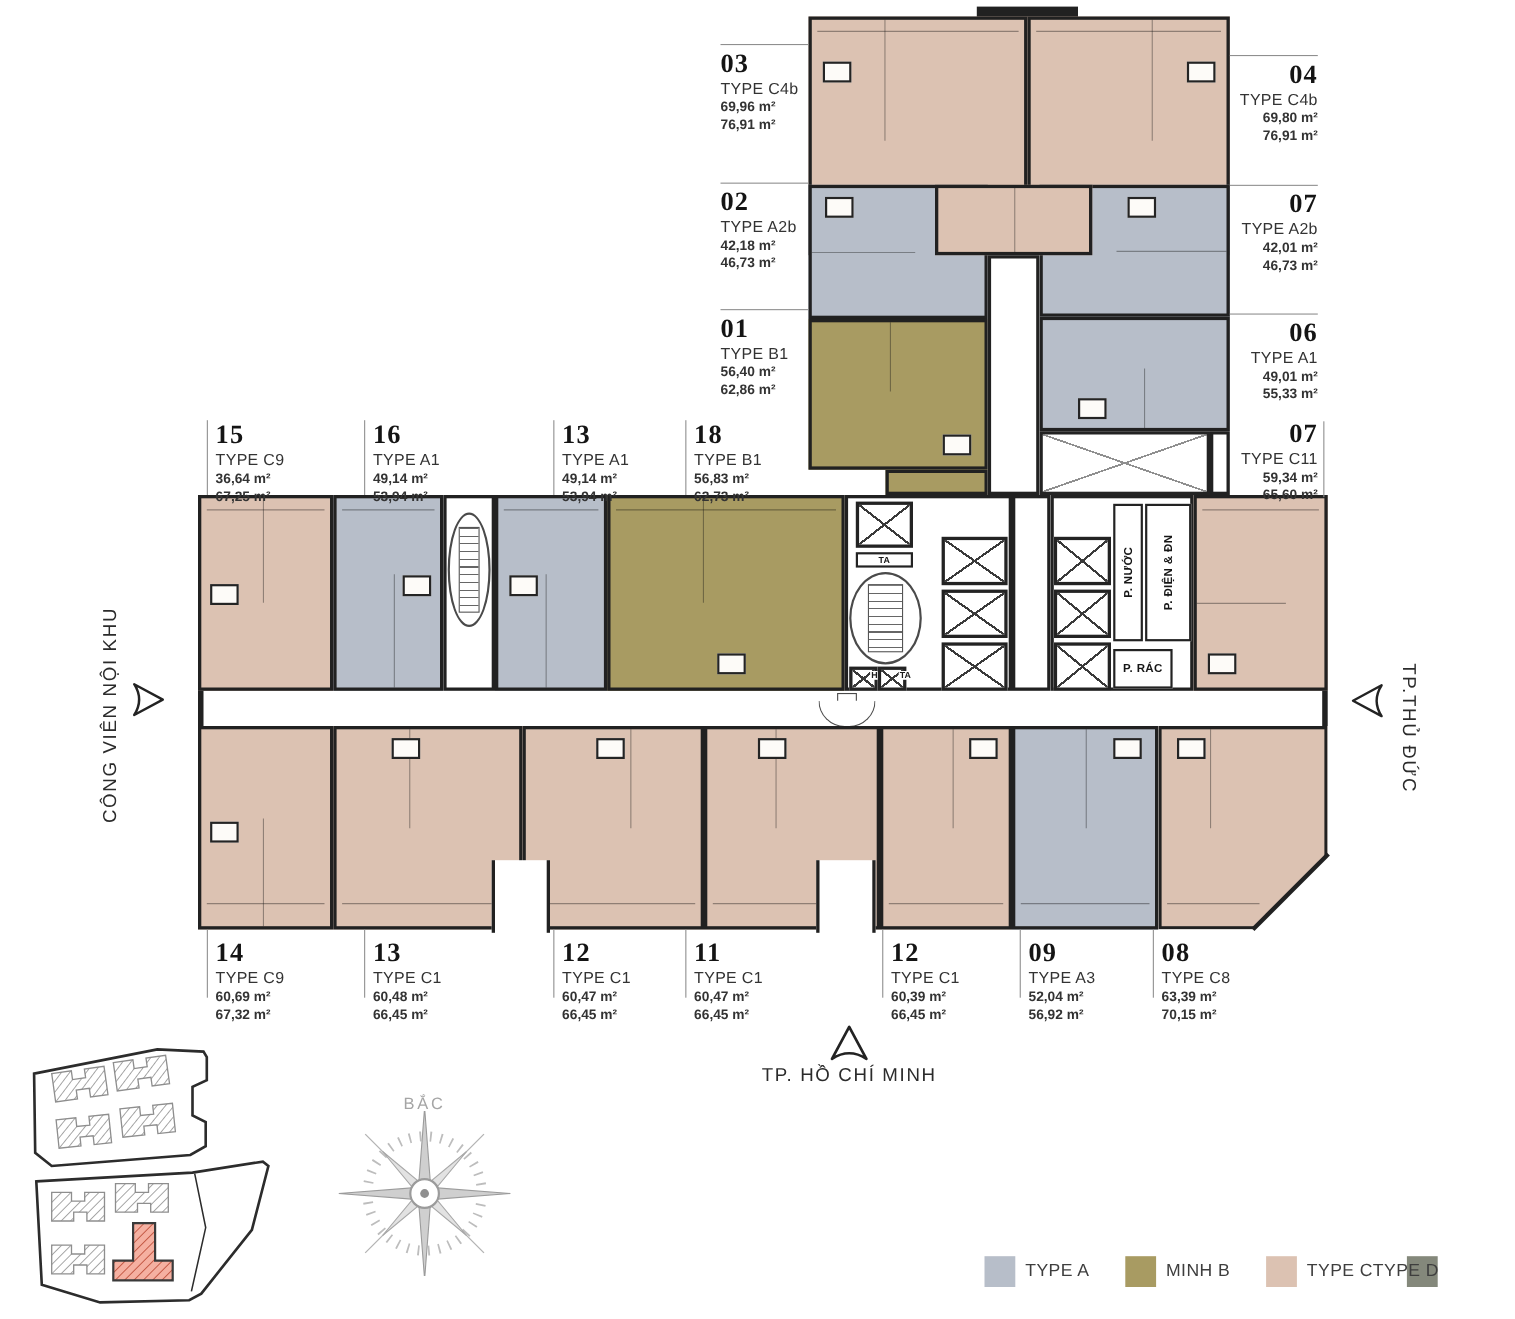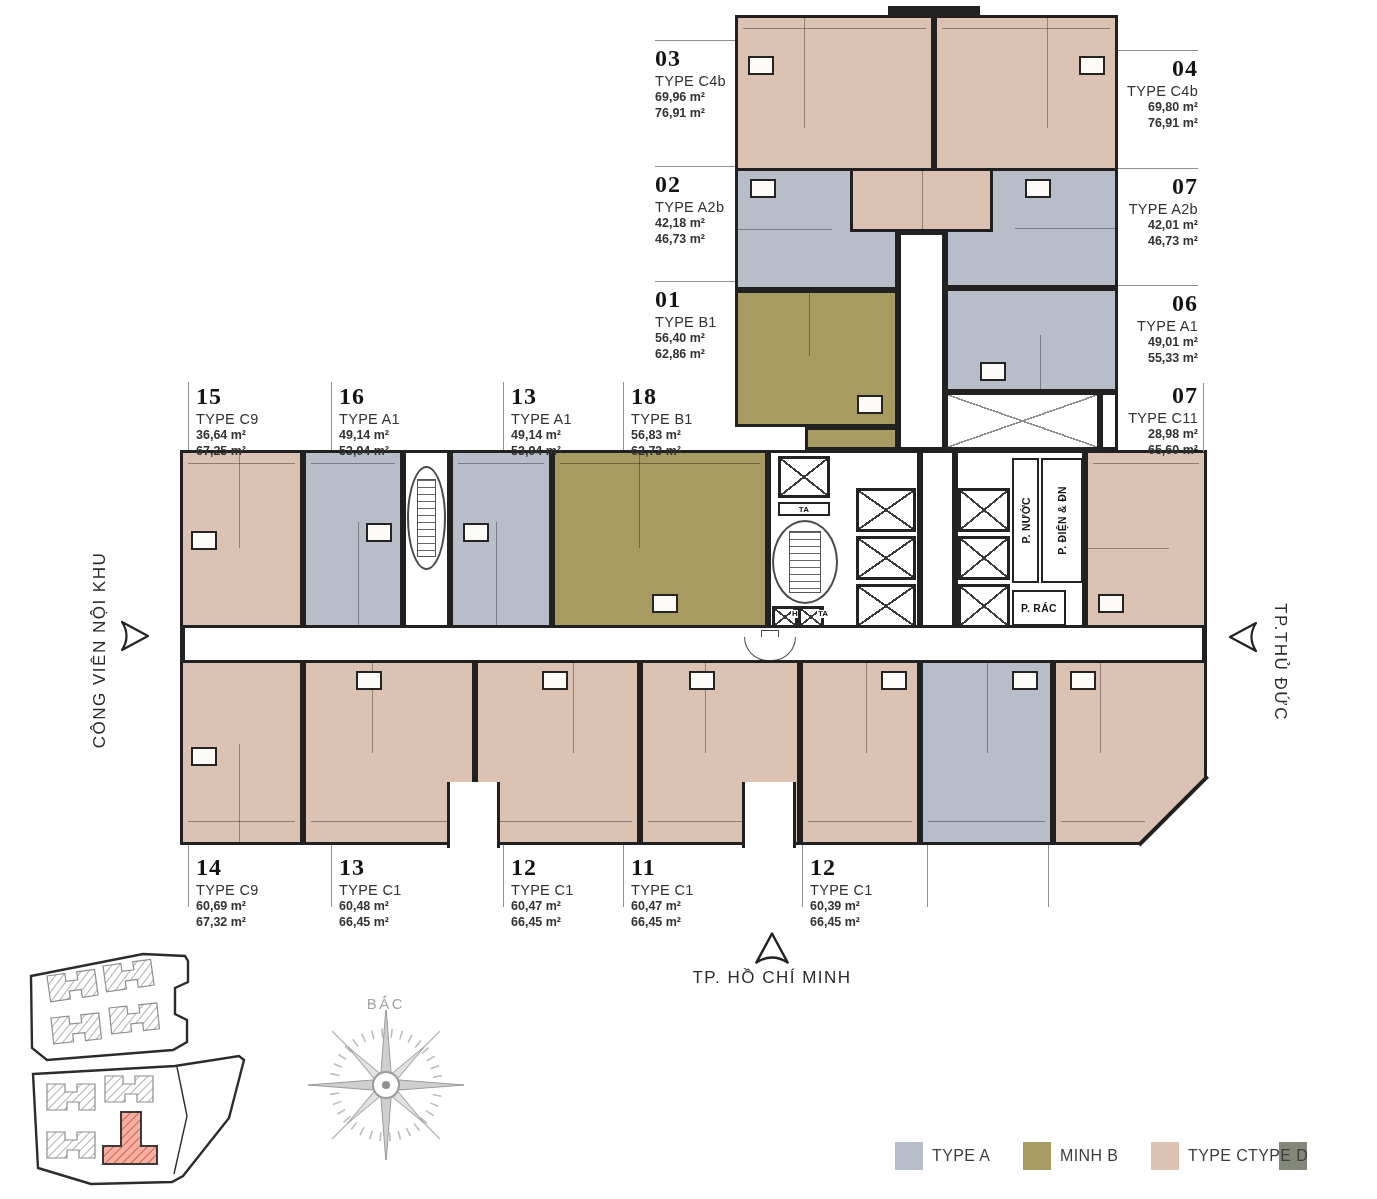--- a/index.html
+++ b/index.html
@@ -230,21 +230,21 @@
   </div>
   <div class="lbl topline tr" style="left:1118px;top:285px;width:80px">
     <div class="num">06</div>
     <div class="typ">TYPE A1</div>
     <div class="ar">49,01 m²</div>
     <div class="ar">55,33 m²</div>
   </div>
   <div class="lbl tr" style="left:1124px;top:383px;width:74px">
     <div class="num">07</div>
     <div class="typ">TYPE C11</div>
-    <div class="ar">28,98 m²</div>
+    <div class="ar">59,34 m²</div>
     <div class="ar">65,60 m²</div>
   </div>
   <div class="vln" style="left:1203px;top:383px;height:69px"></div>
 
   <div class="vln" style="left:188px;top:382px;height:68px"></div>
   <div class="lbl" style="left:196px;top:384px;width:90px">
     <div class="num">15</div>
     <div class="typ">TYPE C9</div>
     <div class="ar">36,64 m²</div>
     <div class="ar">67,25 m²</div>
@@ -300,21 +300,33 @@
     <div class="ar">66,45 m²</div>
   </div>
   <div class="vln" style="left:802px;top:845px;height:62px"></div>
   <div class="lbl" style="left:810px;top:855px;width:90px">
     <div class="num">12</div>
     <div class="typ">TYPE C1</div>
     <div class="ar">60,39 m²</div>
     <div class="ar">66,45 m²</div>
   </div>
   <div class="vln" style="left:927px;top:845px;height:62px"></div>
+  <div class="lbl" style="left:935px;top:855px;width:90px">
+    <div class="num">09</div>
+    <div class="typ">TYPE A3</div>
+    <div class="ar">52,04 m²</div>
+    <div class="ar">56,92 m²</div>
+  </div>
   <div class="vln" style="left:1048px;top:845px;height:62px"></div>
+  <div class="lbl" style="left:1056px;top:855px;width:90px">
+    <div class="num">08</div>
+    <div class="typ">TYPE C8</div>
+    <div class="ar">63,39 m²</div>
+    <div class="ar">70,15 m²</div>
+  </div>
 
   <div class="dir" style="left:100px;top:650px;transform:translate(-50%,-50%) rotate(-90deg)">CÔNG VIÊN NỘI KHU</div>
   <svg class="abs" style="left:118px;top:621px;transform:rotate(90deg)" width="34" height="30" viewBox="0 0 34 30">
     <path d="M17 2 L3 28 Q17 19 31 28 Z" fill="none" stroke="#232323" stroke-width="2.2" stroke-linejoin="round"></path>
   </svg>
 
   <div class="dir" style="left:1280px;top:662px;transform:translate(-50%,-50%) rotate(90deg)">TP.THỦ ĐỨC</div>
   <svg class="abs" style="left:1226px;top:622px;transform:rotate(-90deg)" width="34" height="30" viewBox="0 0 34 30">
     <path d="M17 2 L3 28 Q17 19 31 28 Z" fill="none" stroke="#232323" stroke-width="2.2" stroke-linejoin="round"></path>
   </svg>

